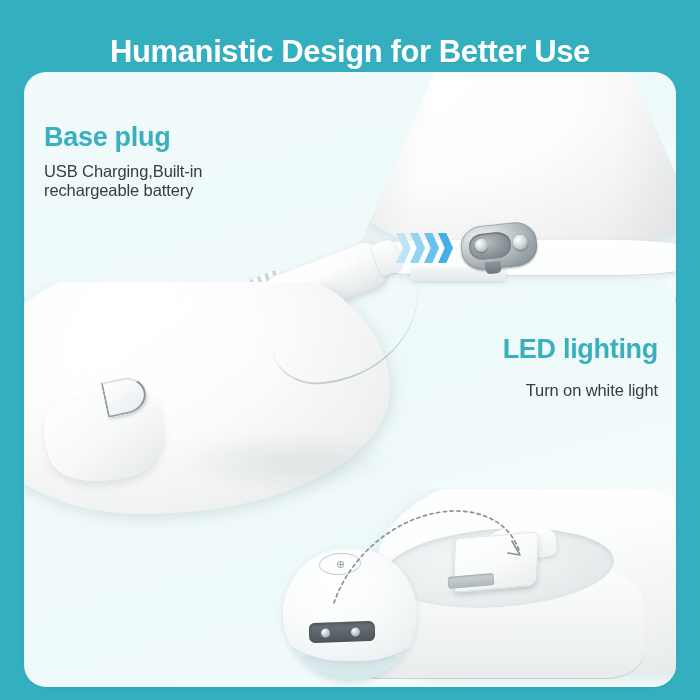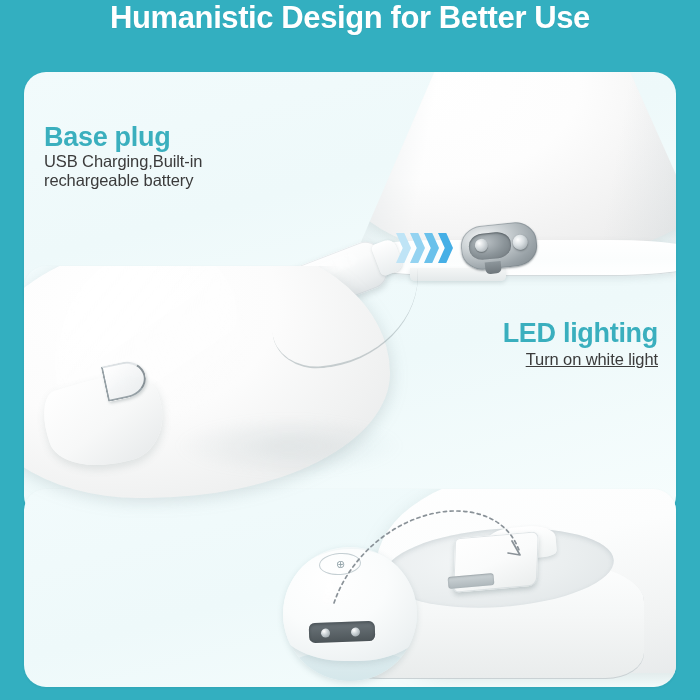--- a/index.html
+++ b/index.html
@@ -7,65 +7,65 @@
   body {
     background:#33AFC0;
     font-family:"Liberation Sans", sans-serif;
     overflow:hidden;
     position:relative;
   }
 
   
   .title-bar{
     position:absolute; left:0; top:0; width:700px; height:70px;
-    display:flex; align-items:flex-start; justify-content:center;
+    display:flex; align-items:flex-end; justify-content:center;
   }
   .title-bar .title{
     color:#ffffff;
     font-size:31px;
     font-weight:bold;
     letter-spacing:-0.4px;
     white-space:nowrap;
     text-shadow:0 1px 1px rgba(0,0,0,.05);
   }
 
   
   .panel{
     position:absolute;
     left:24px; width:652px;
     border-radius:22px;
     overflow:hidden;
     background:linear-gradient(165deg,#f2fbfc 0%,#eef9fa 45%,#f6fdfd 100%);
     box-shadow:0 1px 3px rgba(0,0,0,.06);
   }
   #panel-1{ top:72px;  height:245px; }
-  #panel-2{ top:266px; height:252px; }
+  #panel-2{ top:282px; height:252px; }
   #panel-3{ top:489px; height:198px; }
 
   .panel-text{ position:absolute; z-index:6; }
   .heading{
     color:#3AAFBE;
     font-size:27px;
     font-weight:bold;
     line-height:1.12;
     letter-spacing:-0.3px;
   }
   .subtext{
     color:#3b3b3b;
     font-size:16.5px;
     line-height:1.16;
-    margin-top:0;
+    margin-top:10px;
     letter-spacing:-0.1px;
   }
 
   
   #p1-text{ left:20px; top:50px; width:250px; }
   
   #p2-text{ right:18px; top:52px; width:300px; text-align:right; }
-  #p2-text .subtext{ margin-top:2px;text-decoration:underline; }
+  #p2-text .subtext{ margin-top:17px; }
   
   #p3-text{ left:20px; top:38px; width:270px; }
   #p3-text .subtext{ margin-top:12px; }
 
   
   .art{ position:absolute; inset:0; z-index:2; }
 
   
   .cone{
     position:absolute;

